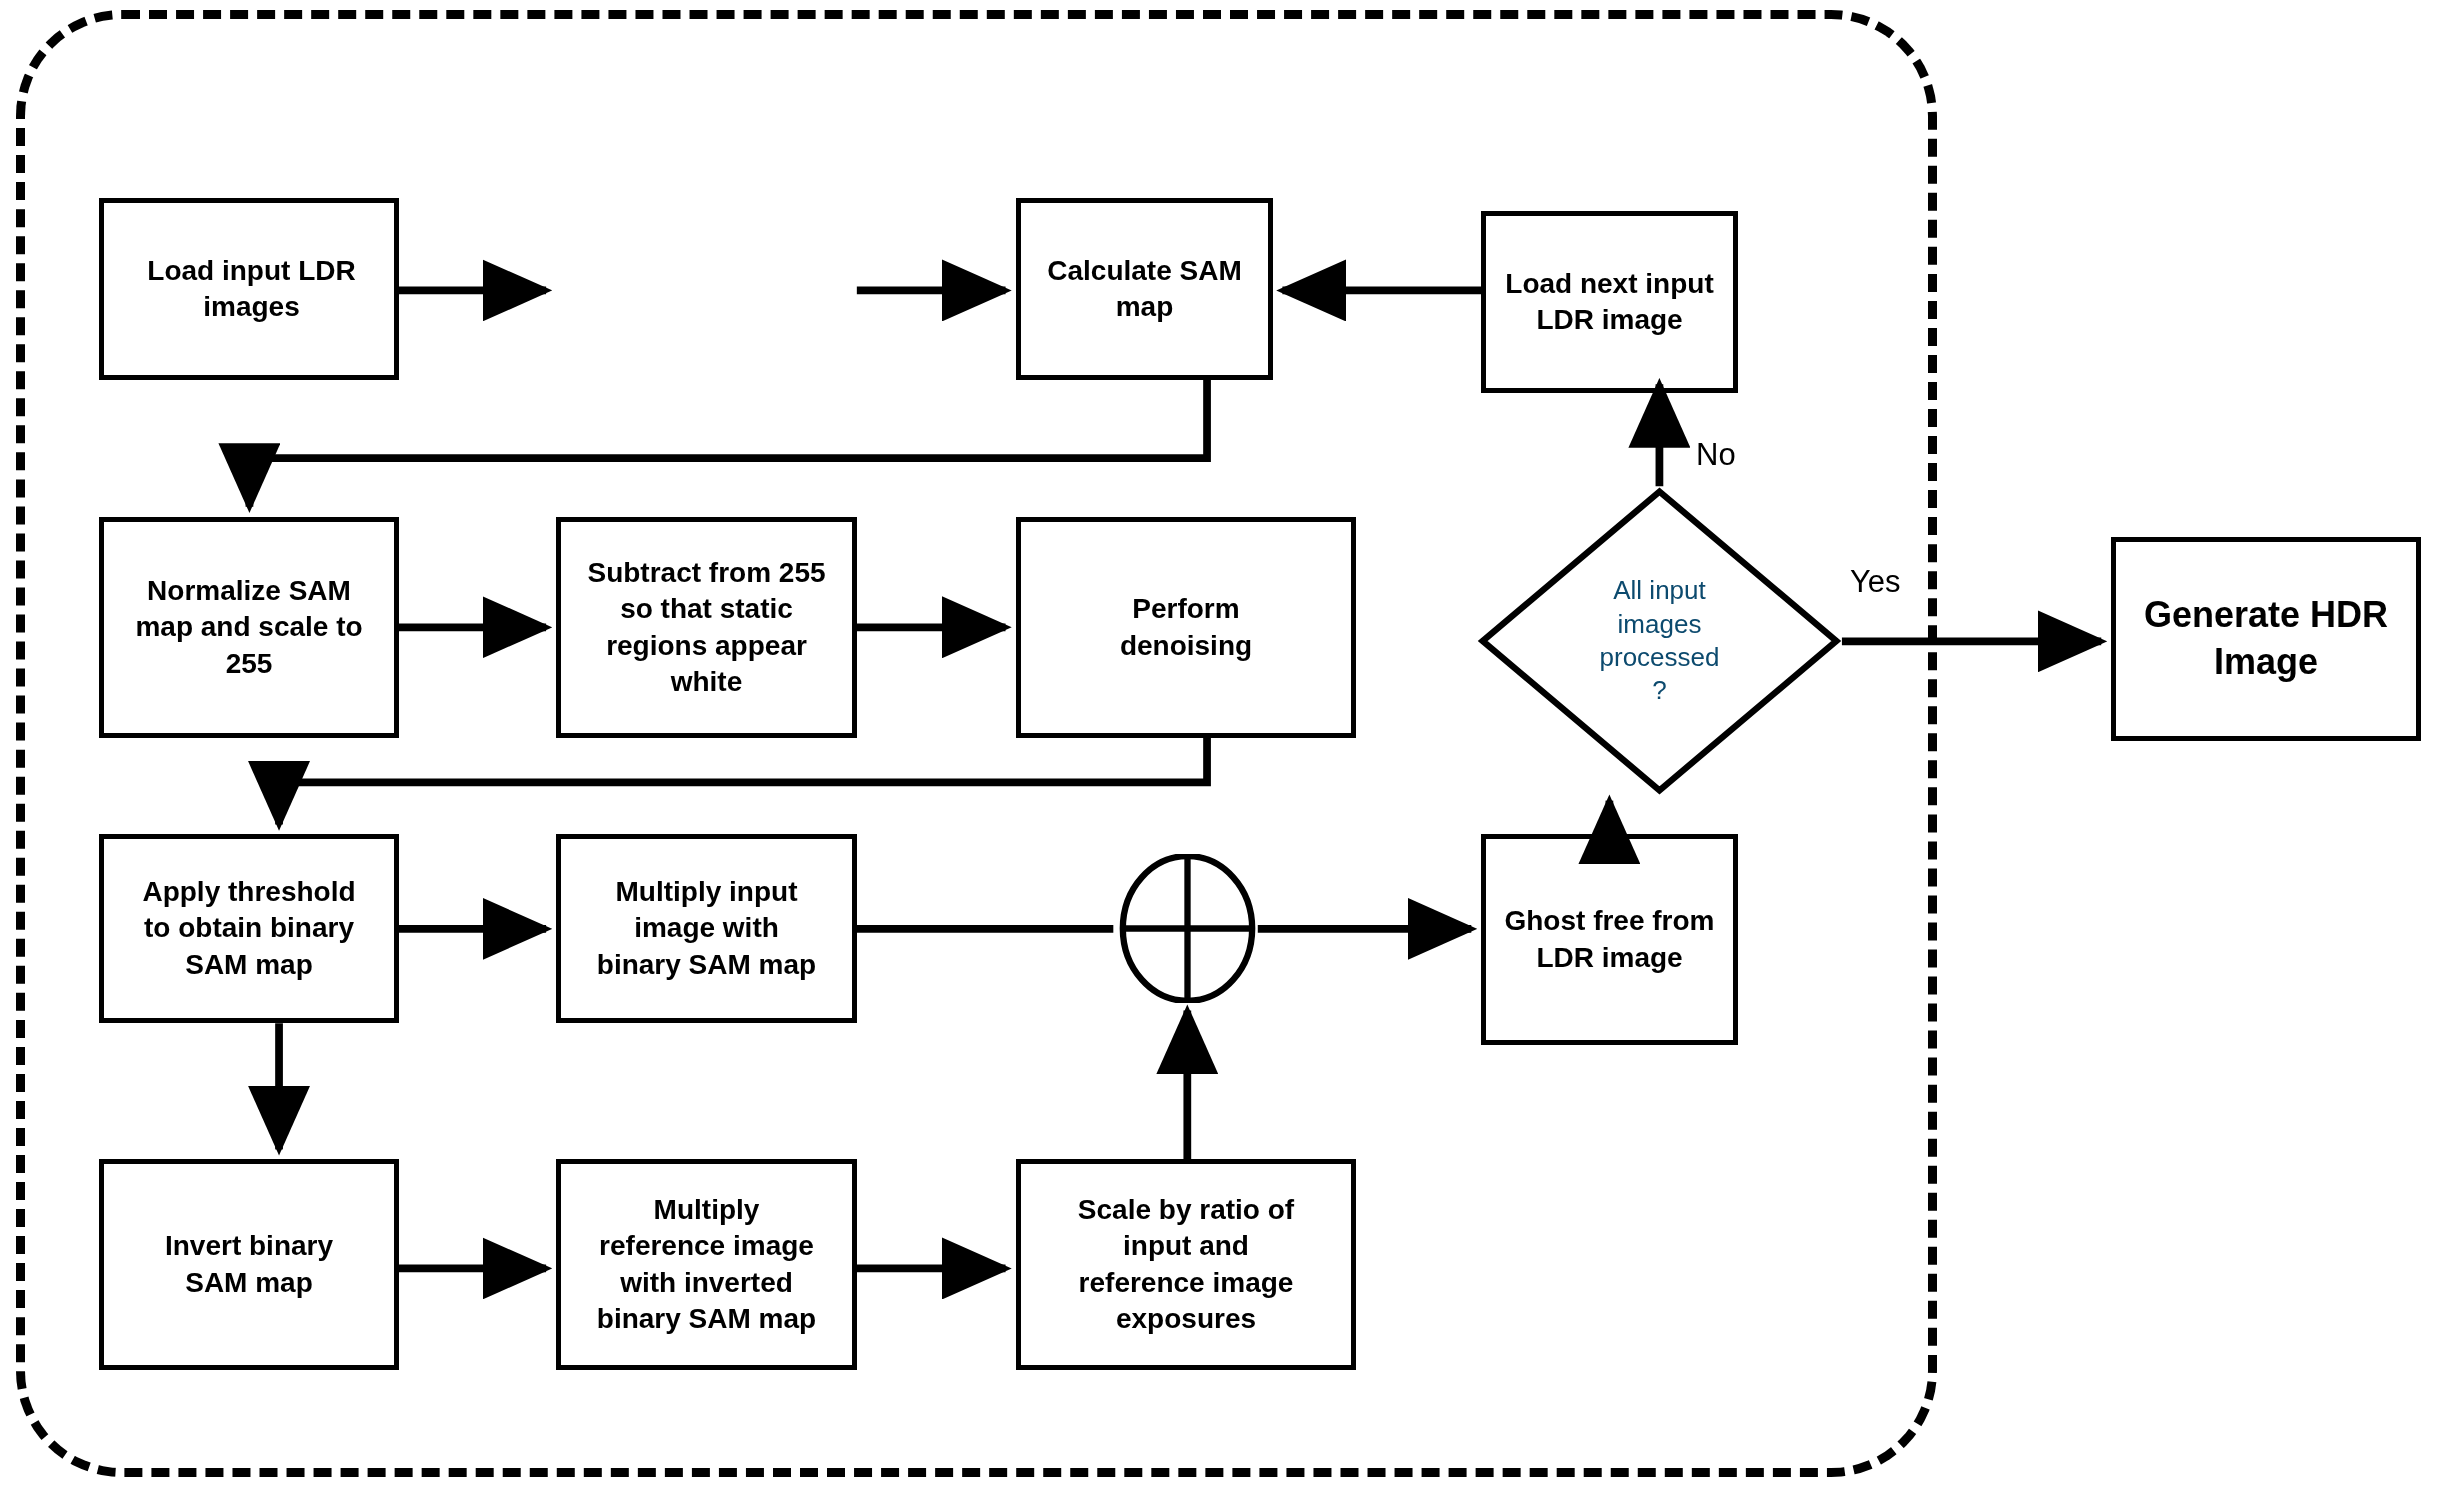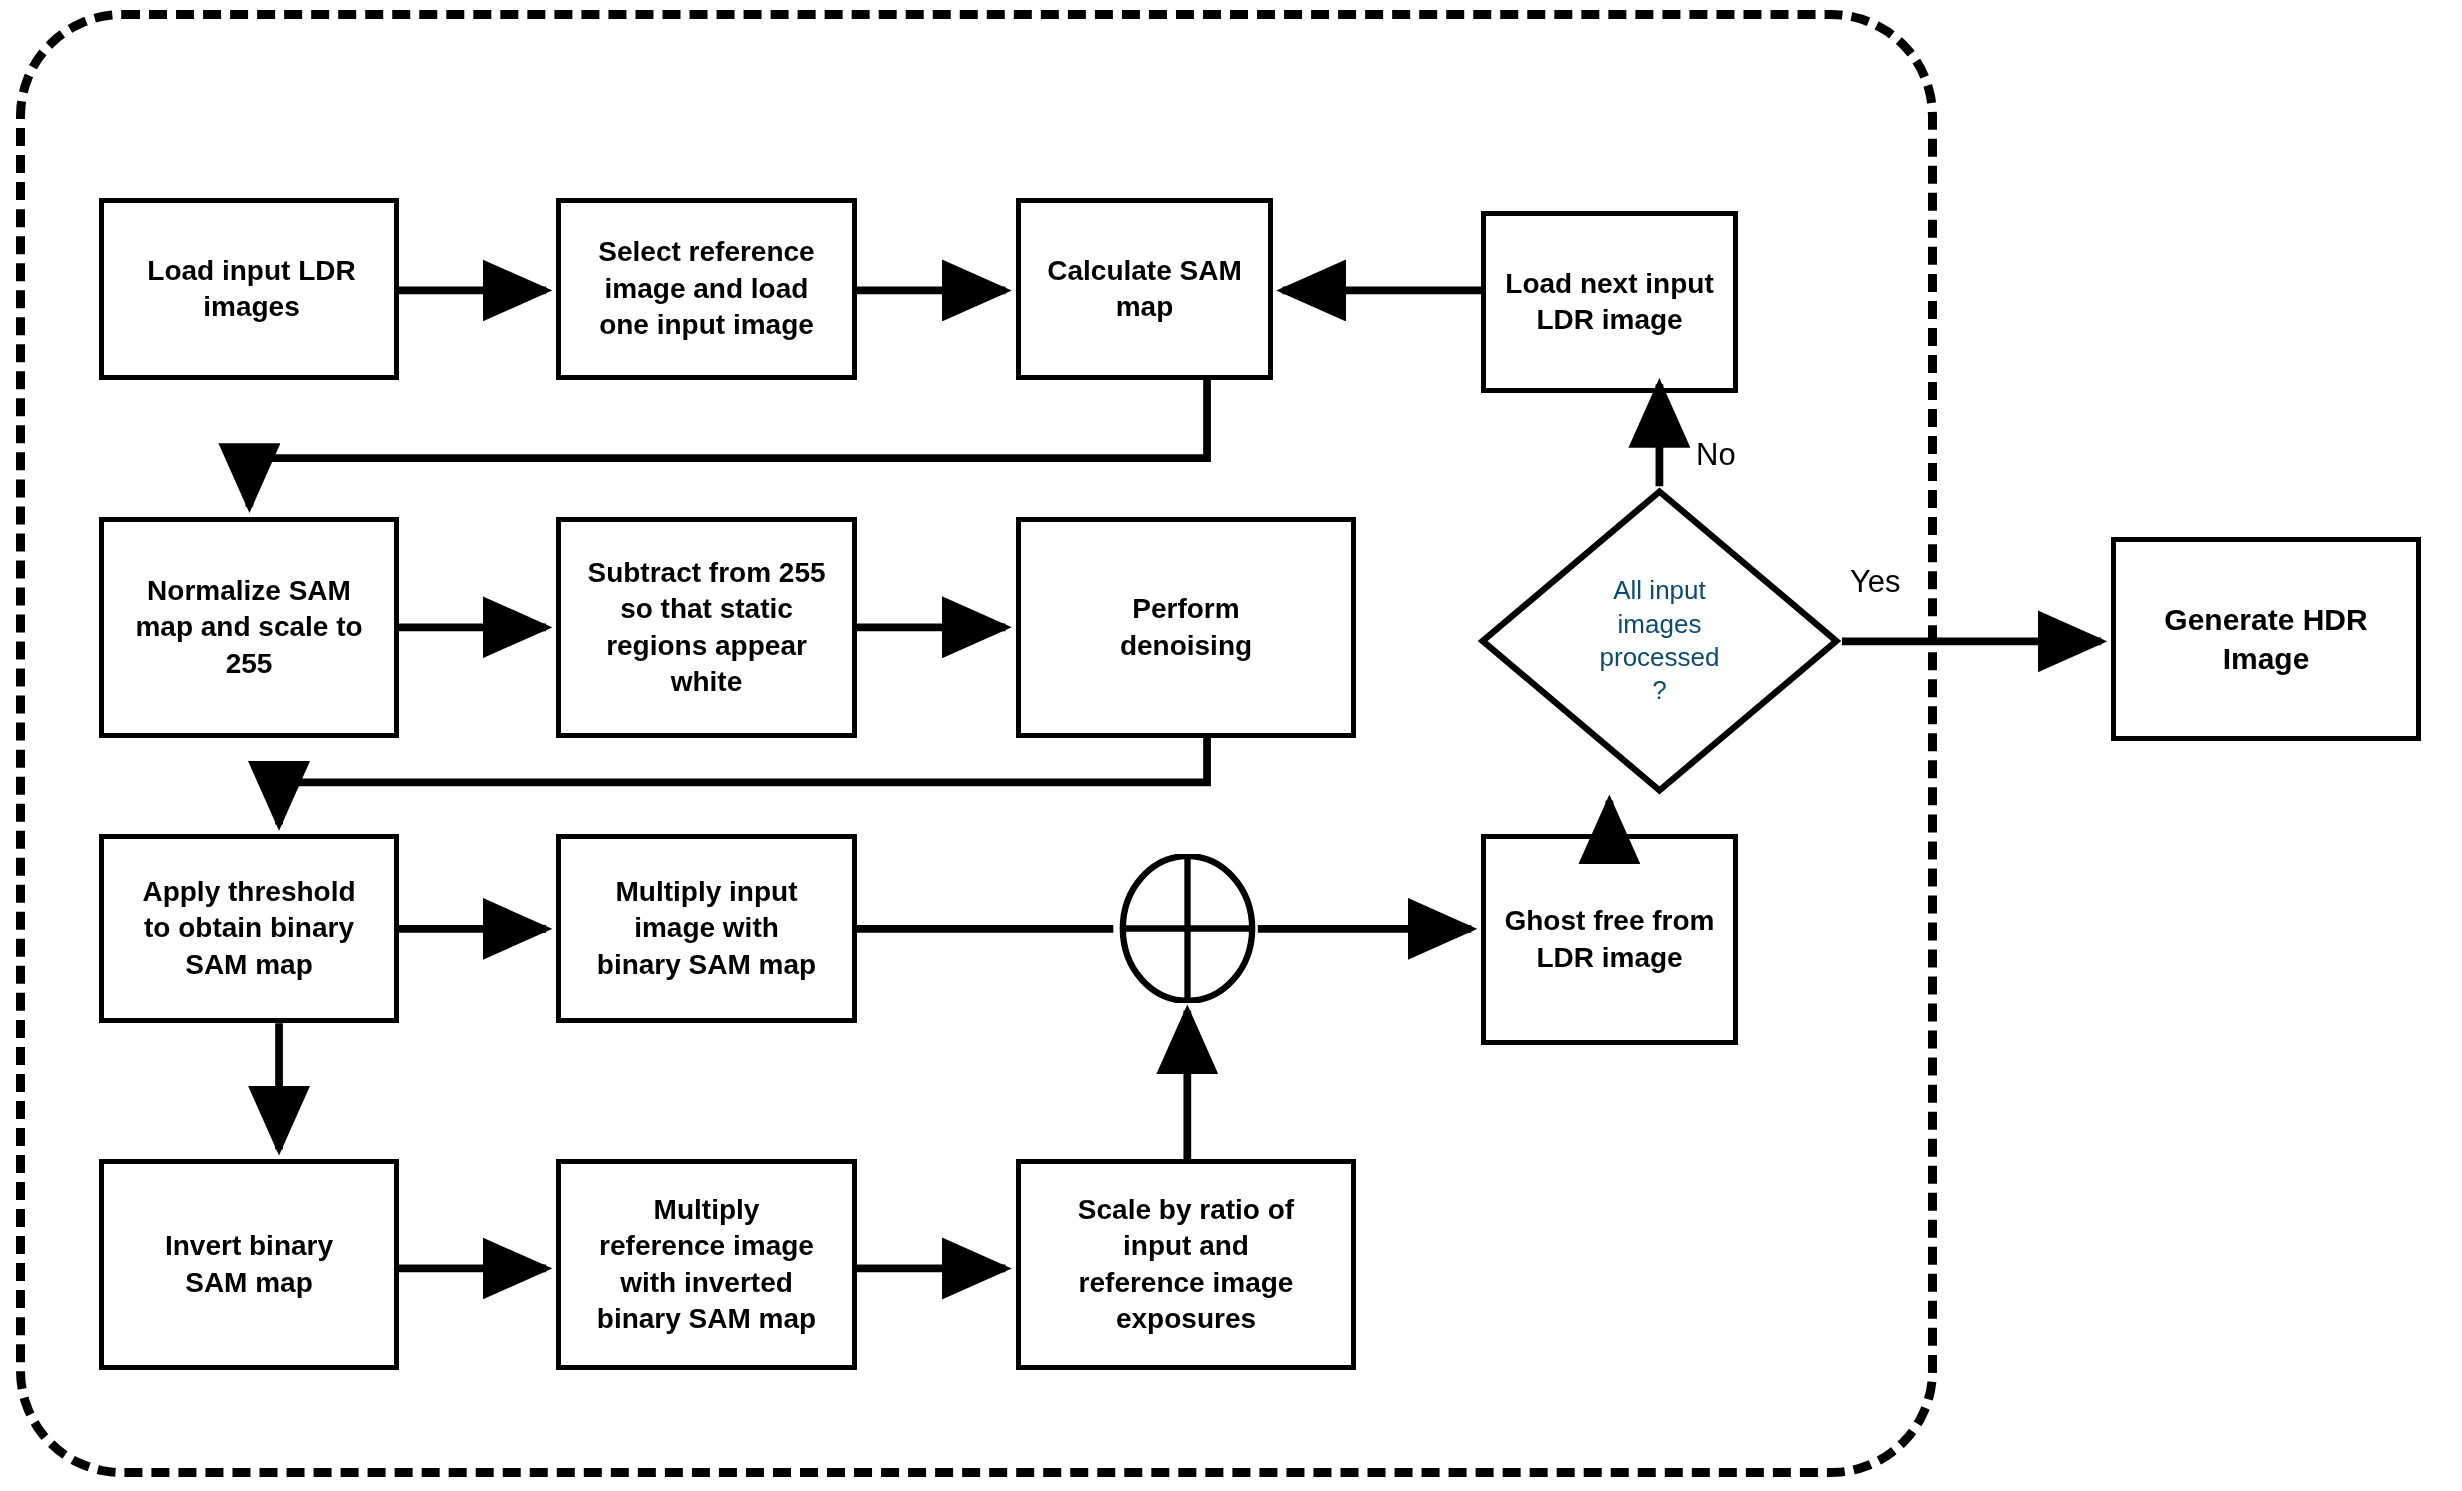--- a/index.html
+++ b/index.html
@@ -71,23 +71,20 @@
 <body>
 
 <div id="root">
 
   <div class="dashed-container" style="left:15.5px;top:10px;width:1921px;height:1467px;"></div>
 
 
   <div class="node" style="left:99px;top:198px;width:300px;height:182px;font-size:28px;white-space:pre-line;padding-left:12px;">Load input LDR
 images</div>
 
-  <div class="node" style="left:556px;top:198px;width:301px;height:182px;font-size:28px;white-space:pre-line;">Select reference
-image and load
-one input image</div>
 
   <div class="node" style="left:1016px;top:198px;width:257px;height:182px;font-size:28px;white-space:pre-line;">Calculate SAM
 map</div>
 
   <div class="node" style="left:1481px;top:198px;width:257px;height:182px;font-size:28px;white-space:pre-line;margin-top:13px;">Load next input
 LDR image</div>
 
   <div class="node" style="left:99px;top:517px;width:300px;height:221px;font-size:28px;white-space:pre-line;">Normalize SAM
 map and scale to
 255</div>
@@ -135,21 +132,21 @@
   <div class="diamond-wrap" style="left:1477px;top:486px;width:365px;height:310px;">
     <svg width="365" height="310" viewBox="0 0 518 440">
       <polygon points="259,8 510,220 259,432 8,220" fill="#ffffff" stroke="#000000" stroke-width="9"></polygon>
     </svg>
     <div class="diamond-label" style="font-size:26px;">All input
 images
 processed
 ?</div>
   </div>
 
-  <div class="node" style="left:2111px;top:537px;width:310px;height:204px;font-size:30px;white-space:pre-line;">Generate HDR
+  <div class="node" style="left:2111px;top:537px;width:310px;height:204px;font-size:36px;white-space:pre-line;">Generate HDR
 Image</div>
 
   <div class="edge-label" style="left:1696px;top:437px;font-size:31px;">No</div>
   <div class="edge-label" style="left:1850px;top:564px;font-size:31px;">Yes</div>
 
   <svg id="wires" viewBox="0 0 3494 2117">
     <defs>
       <marker id="arrow" markerWidth="9" markerHeight="8" refX="8.2" refY="4" orient="auto" markerUnits="strokeWidth">
         <path d="M0,0 L9,4 L0,8 z" fill="#000000"></path>
       </marker>

